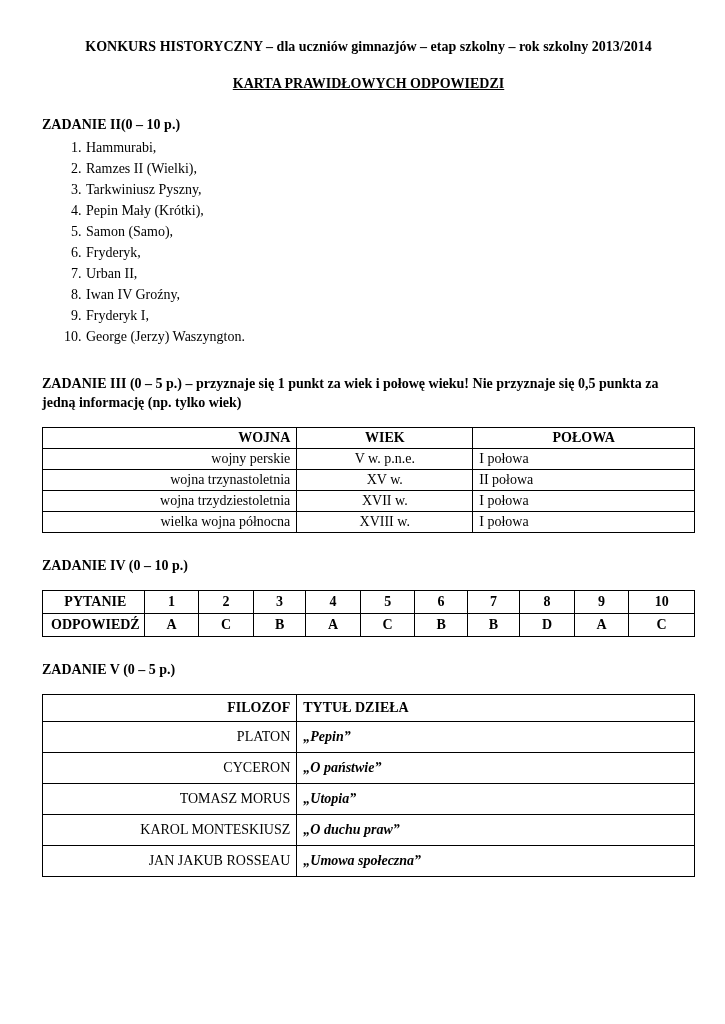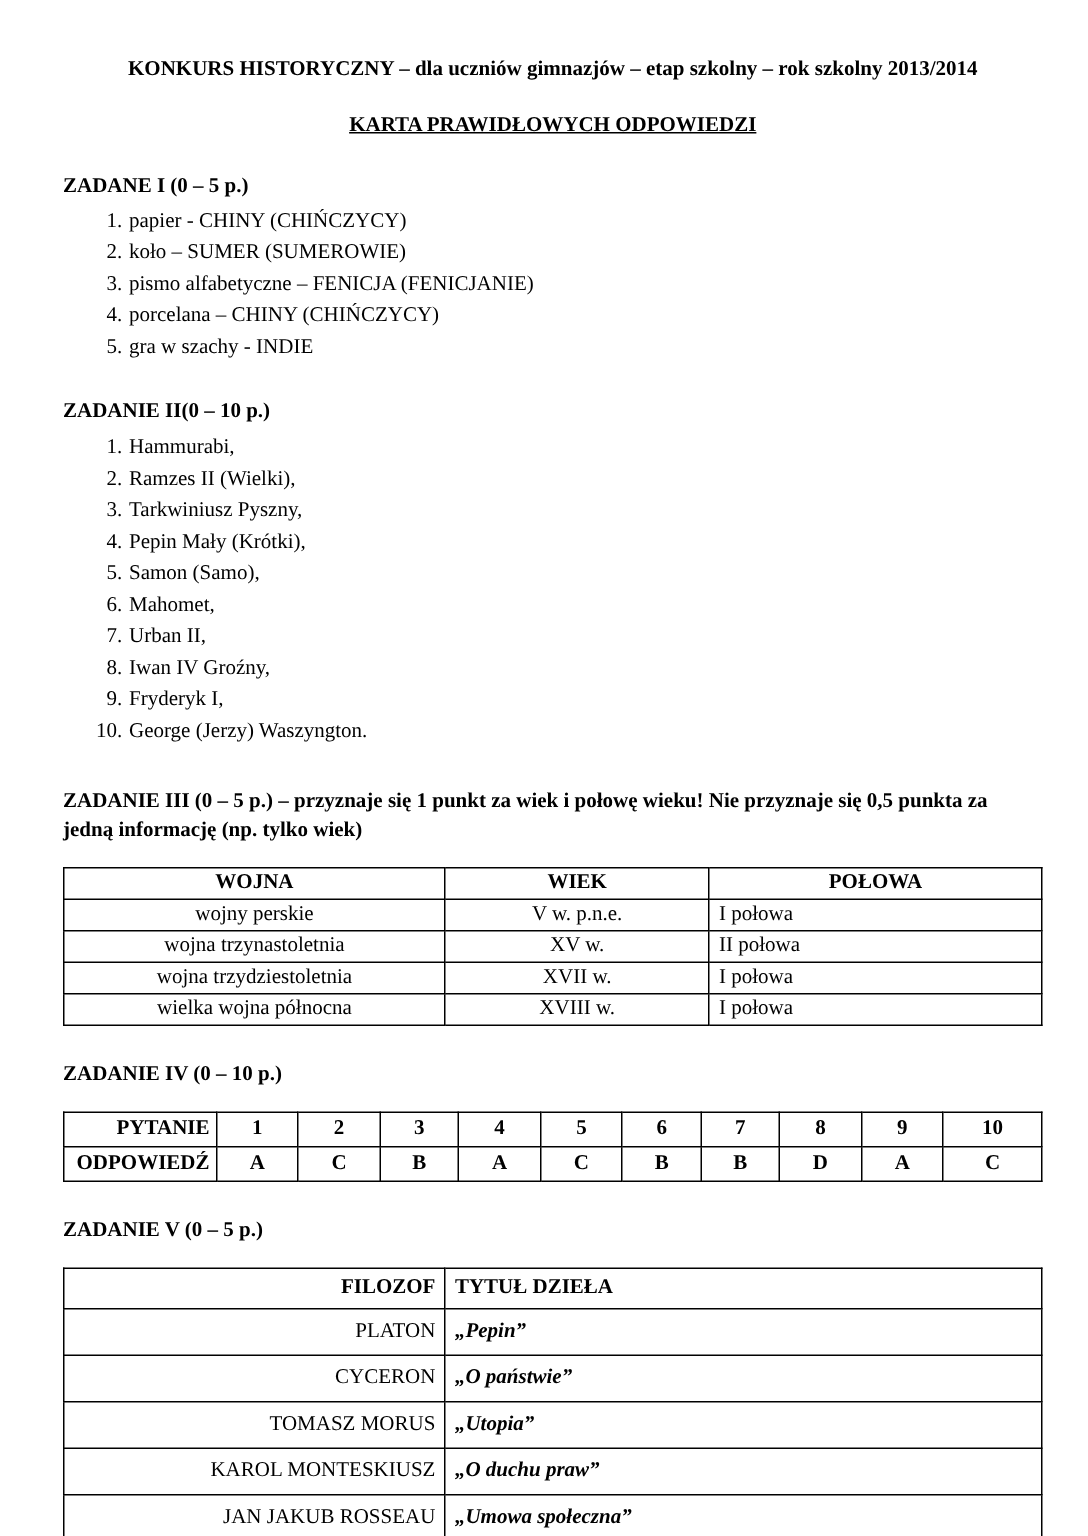--- a/index.html
+++ b/index.html
@@ -58,33 +58,33 @@
   
   .wars-table th {
     font-weight: bold;
     text-align: center;
     padding: 2px 6px;
   }
   .wars-table td {
     padding: 1px 6px;
     line-height: 18px;
   }
-  .wars-table .col-war   { width: 39%; text-align: center; }
+  .wars-table .col-war   { width: 39%; text-align: right; }
   .wars-table .col-cent  { width: 27%; text-align: center; margin-top: 36px; }
   .wars-table .col-half  { width: 34%; }
   
   .qa-table th, .qa-table td {
     font-weight: bold;
     text-align: center;
     padding: 2px 4px;
     line-height: 18px;
   }
   .qa-table .row-label {
     width: 15%;
-    text-align: right;
+    text-align: center;
     padding-left: 8px;
   }
   
   .phil-table th {
     font-weight: bold;
     text-align: center;
     padding: 5px 6px;
   }
   .phil-table td {
     padding: 6px 6px;
@@ -94,40 +94,30 @@
   .phil-table .col-title { width: 61%; text-align: left; font-weight: bold; font-style: italic; }
 </style>
 </head>
 <body>
 
 <div class="page">
 
   <div class="doc-title">KONKURS HISTORYCZNY – dla uczniów gimnazjów – etap szkolny – rok szkolny 2013/2014</div>
   <div class="doc-subtitle">KARTA PRAWIDŁOWYCH ODPOWIEDZI</div>
 
-  <div class="mt-sec">
-    <div class="task-heading">ZADANE I (0 – 5 p.)</div>
-    <ol class="num-list">
-      <li>papier - CHINY (CHIŃCZYCY)</li>
-      <li>koło – SUMER (SUMEROWIE)</li>
-      <li>pismo alfabetyczne – FENICJA (FENICJANIE)</li>
-      <li>porcelana – CHINY (CHIŃCZYCY)</li>
-      <li>gra w szachy - INDIE</li>
-    </ol>
-  </div>
 
   <div class="mt-sec">
     <div class="task-heading">ZADANIE II(0 – 10 p.)</div>
     <ol class="num-list">
       <li>Hammurabi,</li>
       <li>Ramzes II (Wielki),</li>
       <li>Tarkwiniusz Pyszny,</li>
       <li>Pepin Mały (Krótki),</li>
       <li>Samon (Samo),</li>
-      <li>Mahomet,</li>
+      <li>Fryderyk,</li>
       <li>Urban II,</li>
       <li>Iwan IV Groźny,</li>
       <li>Fryderyk I,</li>
       <li>George (Jerzy) Waszyngton.</li>
     </ol>
   </div>
 
   <div class="mt-sec-lg">
     <div class="task-heading">ZADANIE III (0 – 5 p.) – przyznaje się 1 punkt za wiek i połowę wieku! Nie przyznaje się 0,5 punkta za jedną informację (np. tylko wiek)</div>
     <table class="wars-table">

